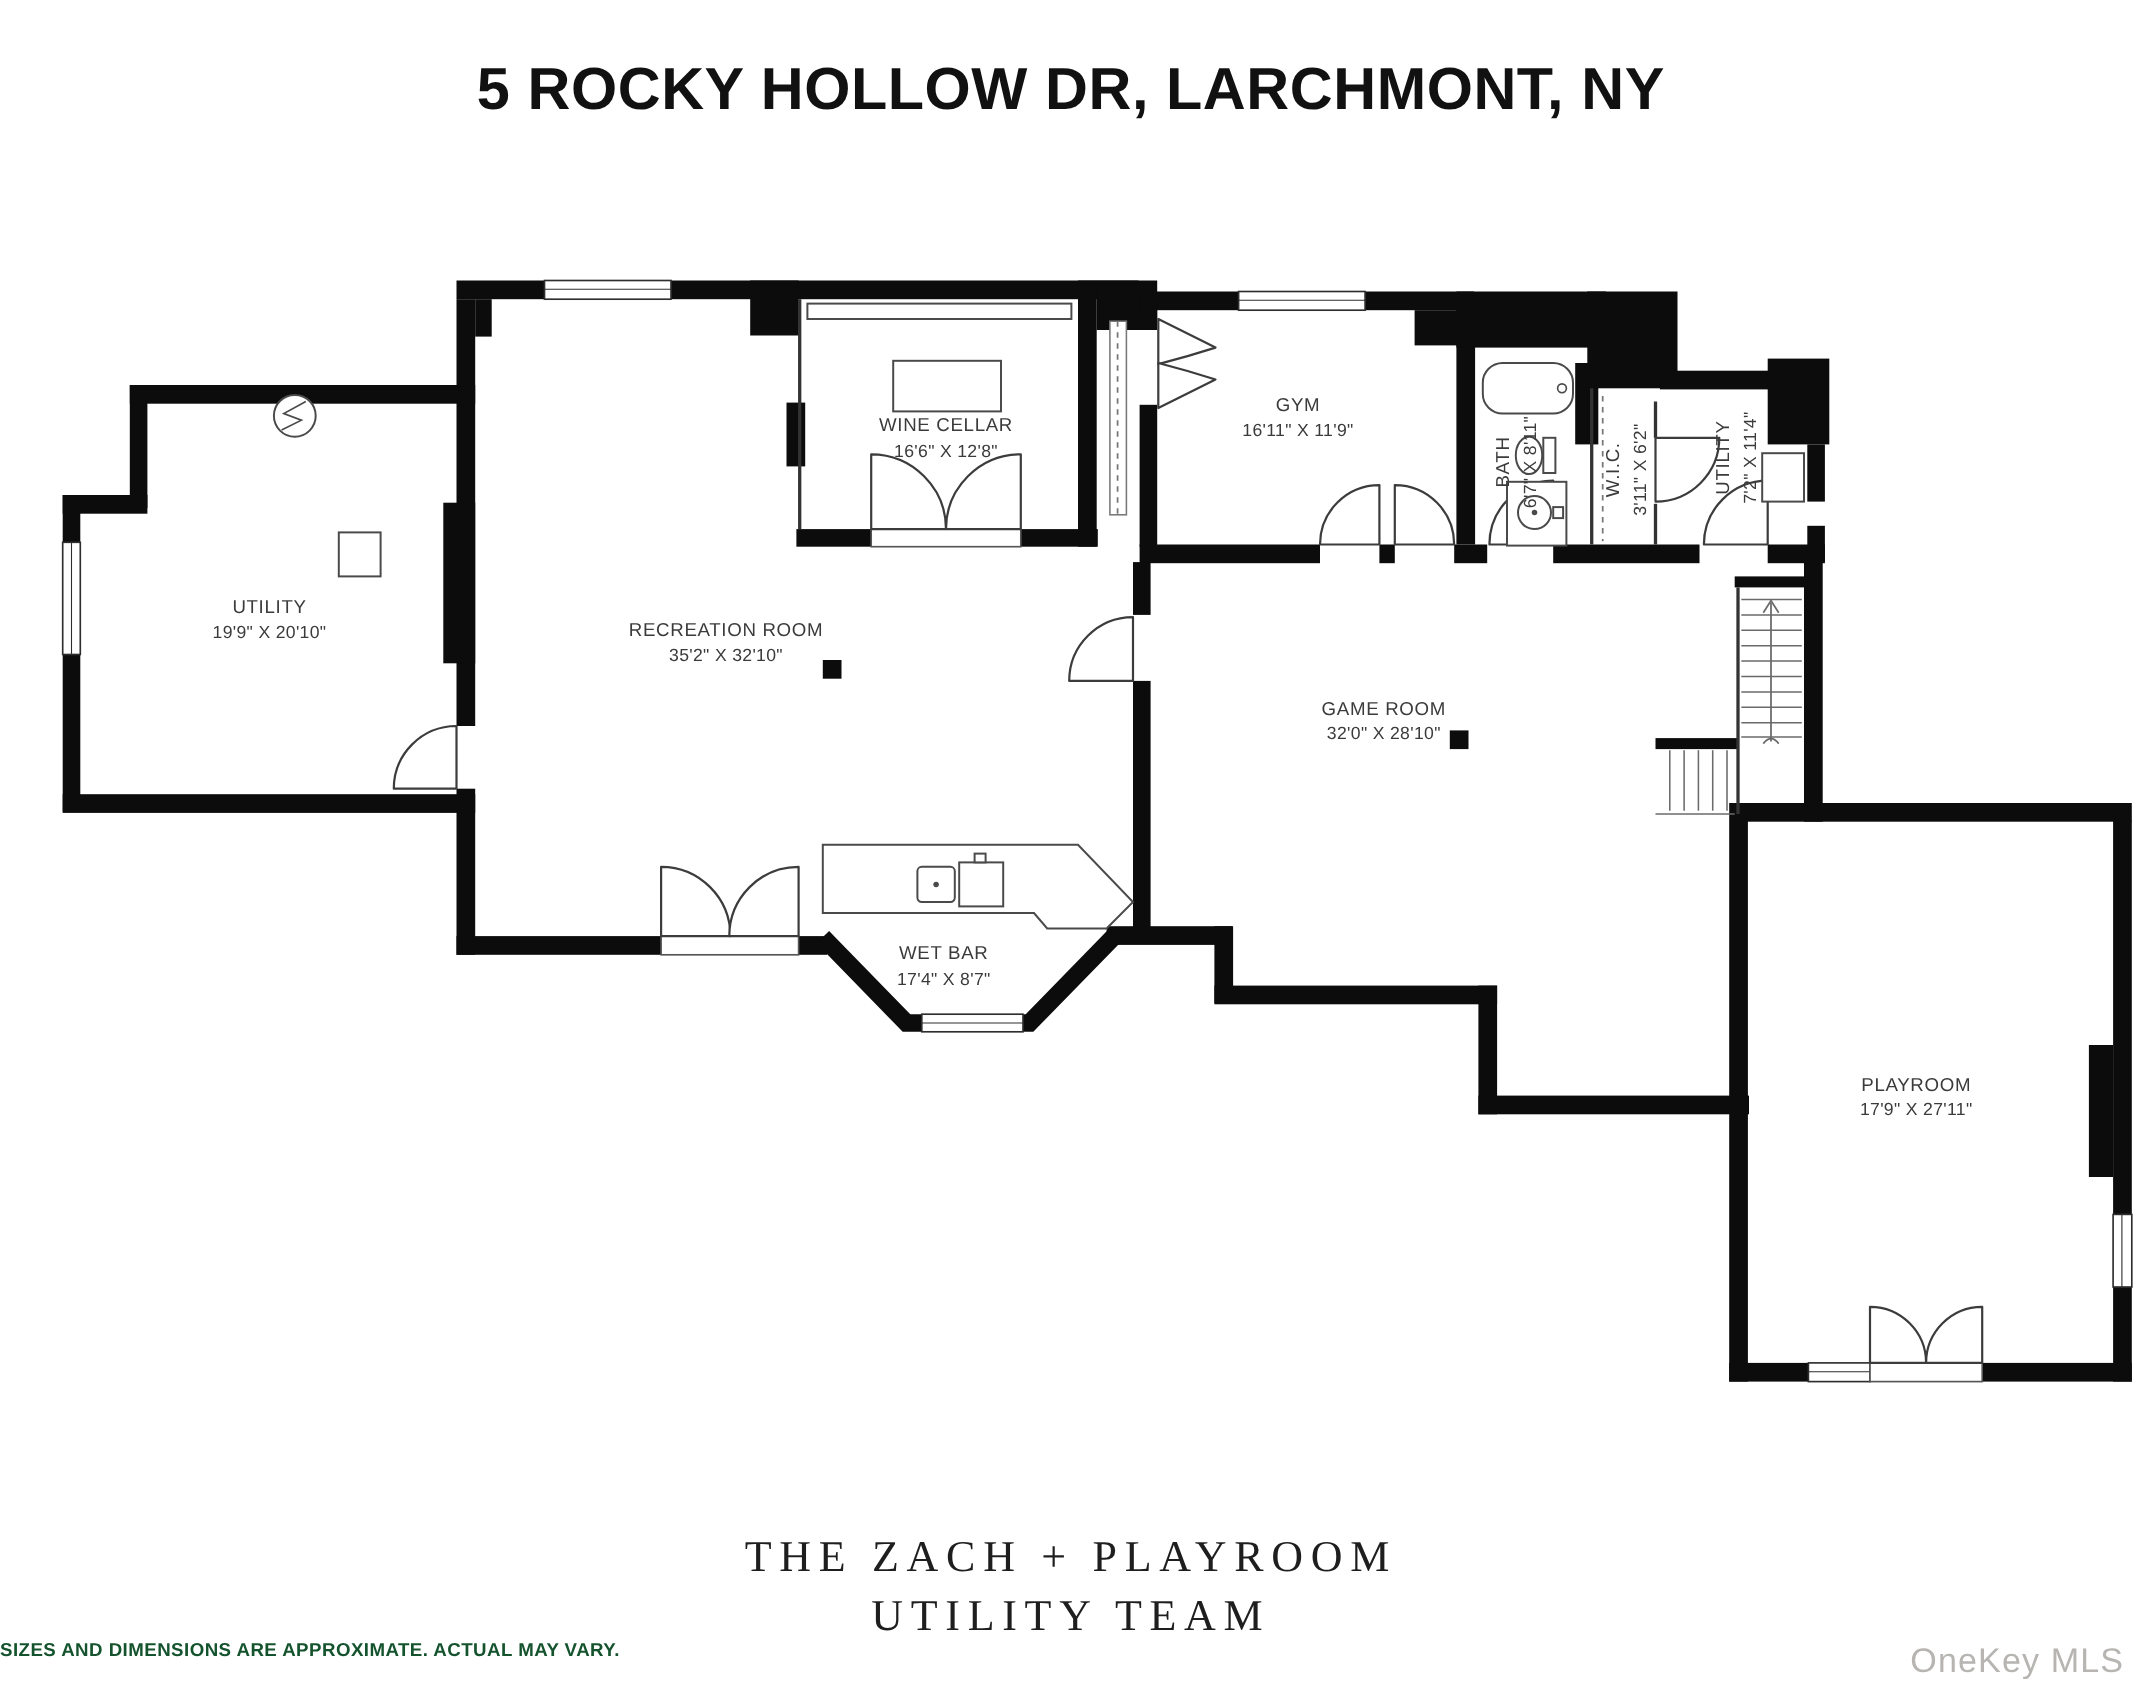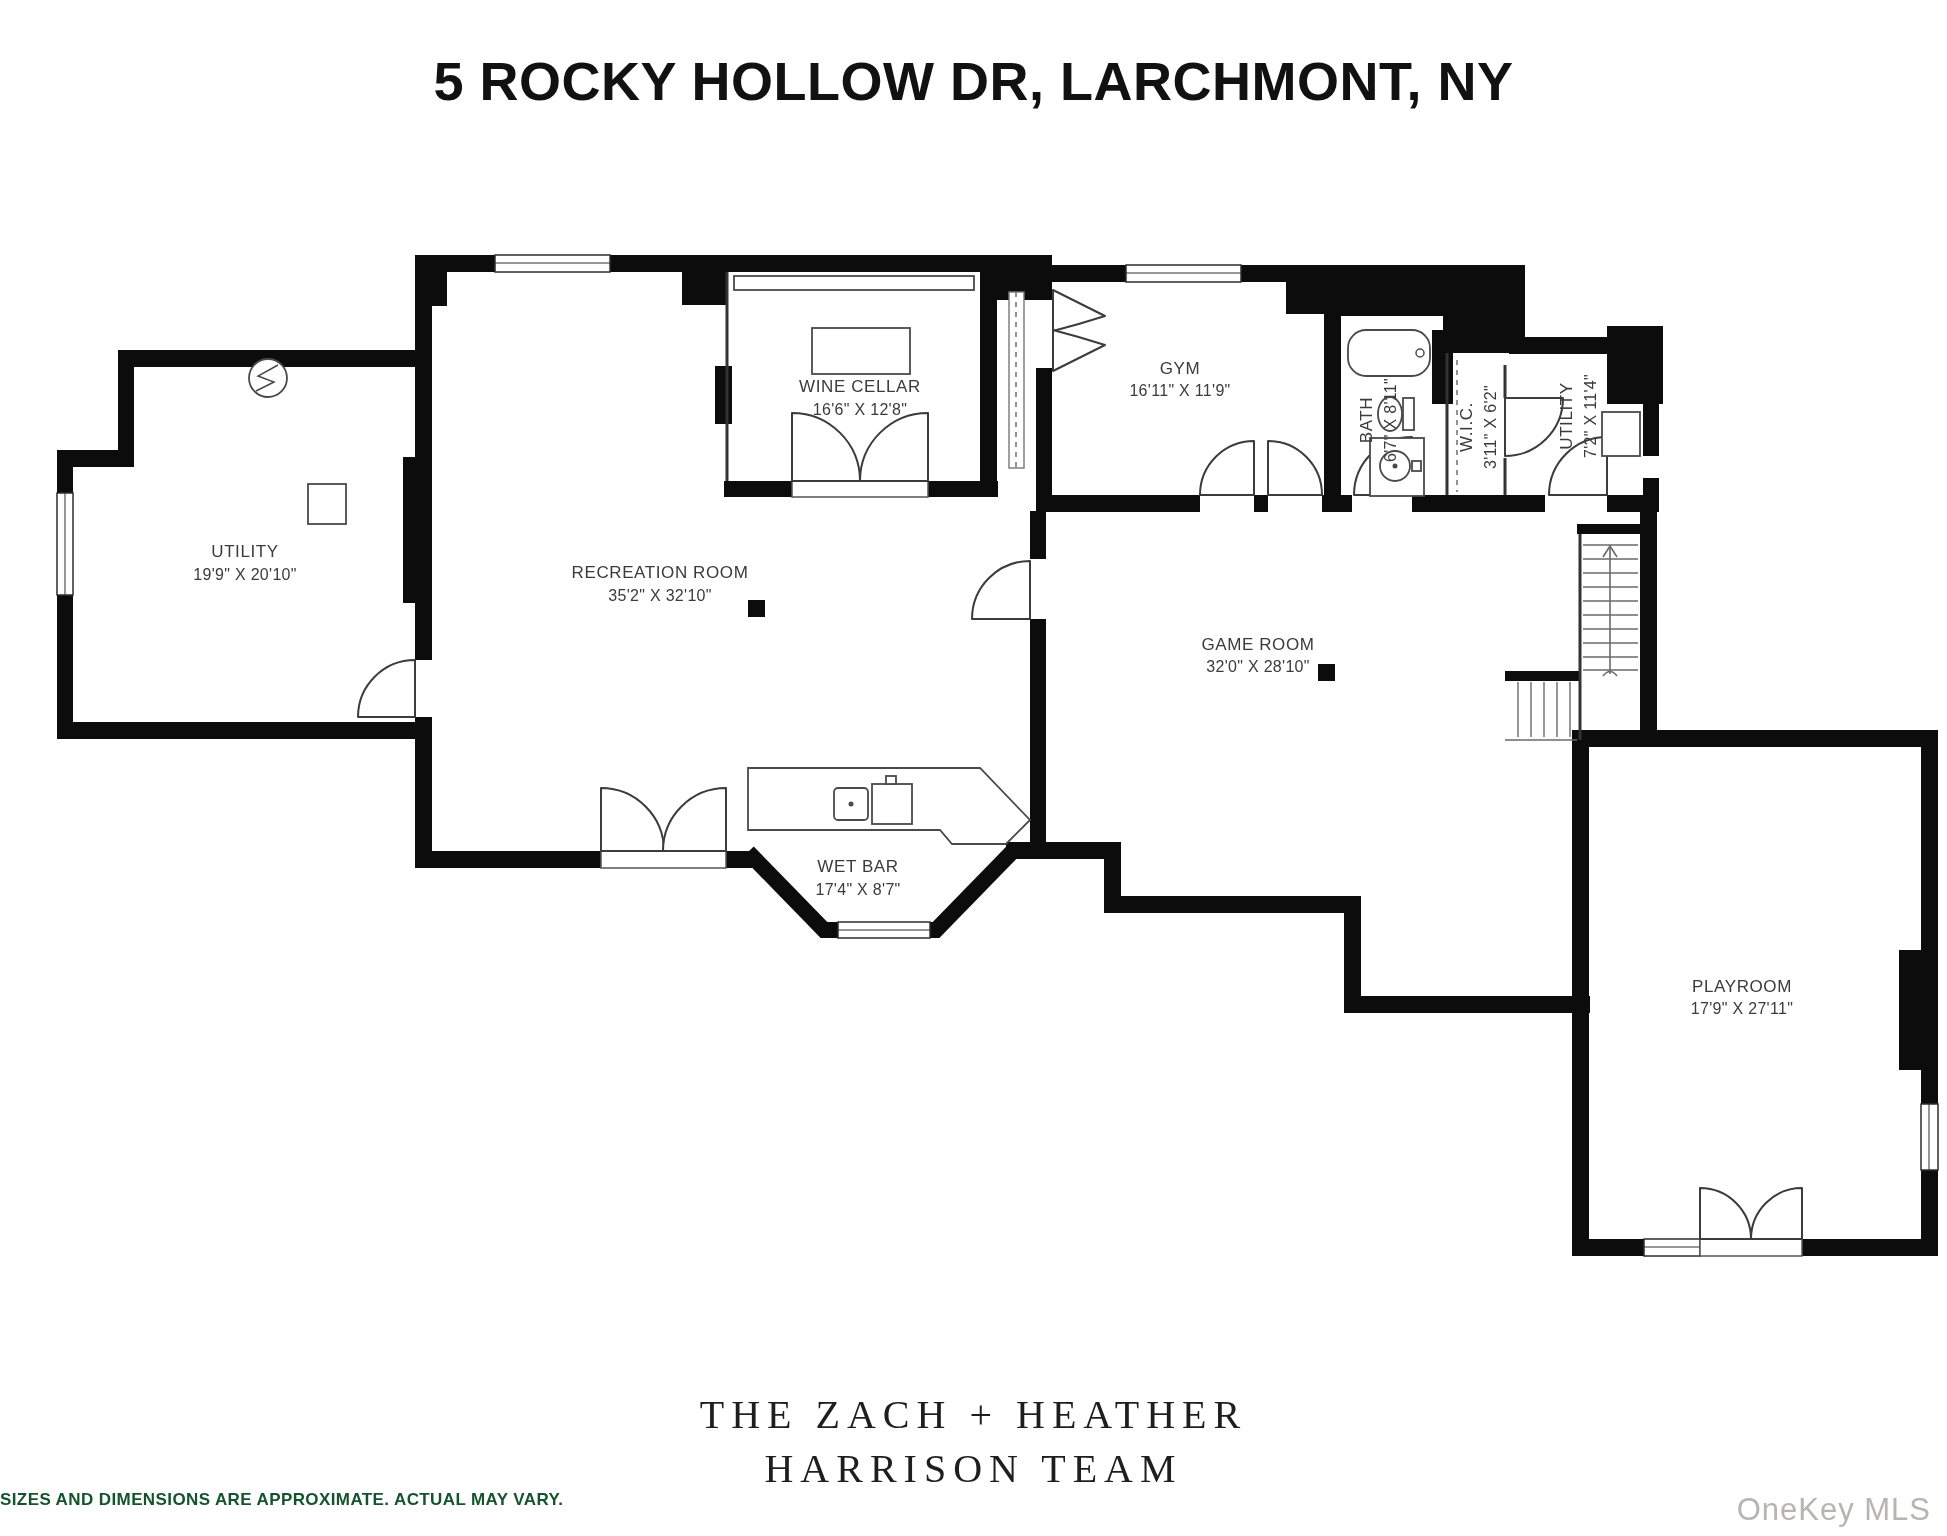--- a/index.html
+++ b/index.html
@@ -273,19 +273,19 @@
         <text class="rd" x="858" y="895">17'4" X 8'7"</text>
       </g>
       <g>
         <text class="rn" x="1742" y="992">PLAYROOM</text>
         <text class="rd" x="1742" y="1014">17'9" X 27'11"</text>
       </g>
     </g>
   </svg>
 
   <div id="footer-team">
-    <div>THE ZACH + HEATHER</div>
-    <div>HARRISON TEAM</div>
+    <div>THE ZACH + PLAYROOM</div>
+    <div>UTILITY TEAM</div>
   </div>
   <div id="footer-disclaimer">SIZES AND DIMENSIONS ARE APPROXIMATE. ACTUAL MAY VARY.</div>
   <div id="watermark">OneKey MLS</div>
 
 </div>
 
 </body></html>

